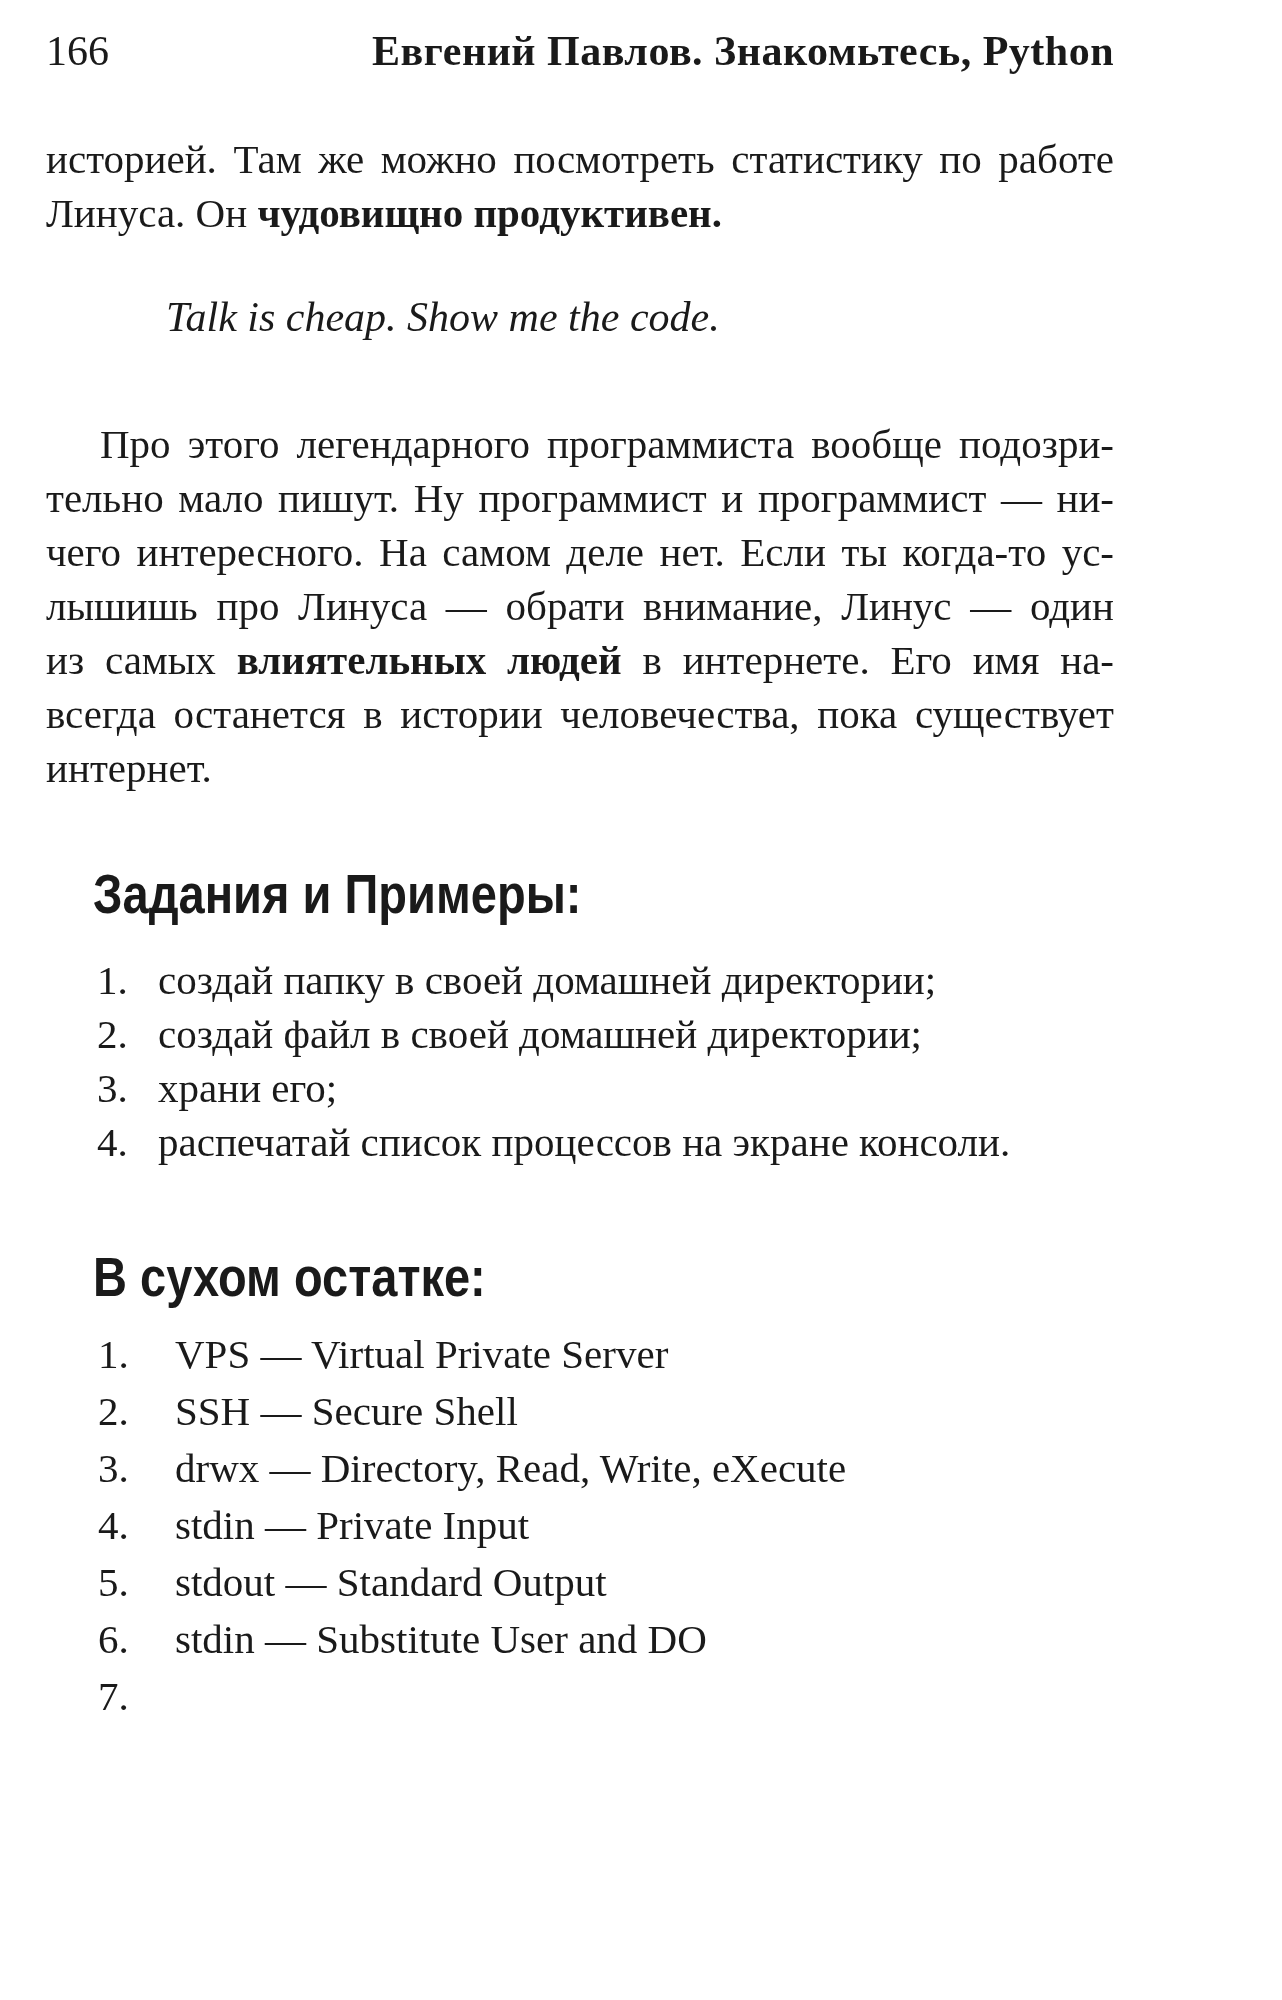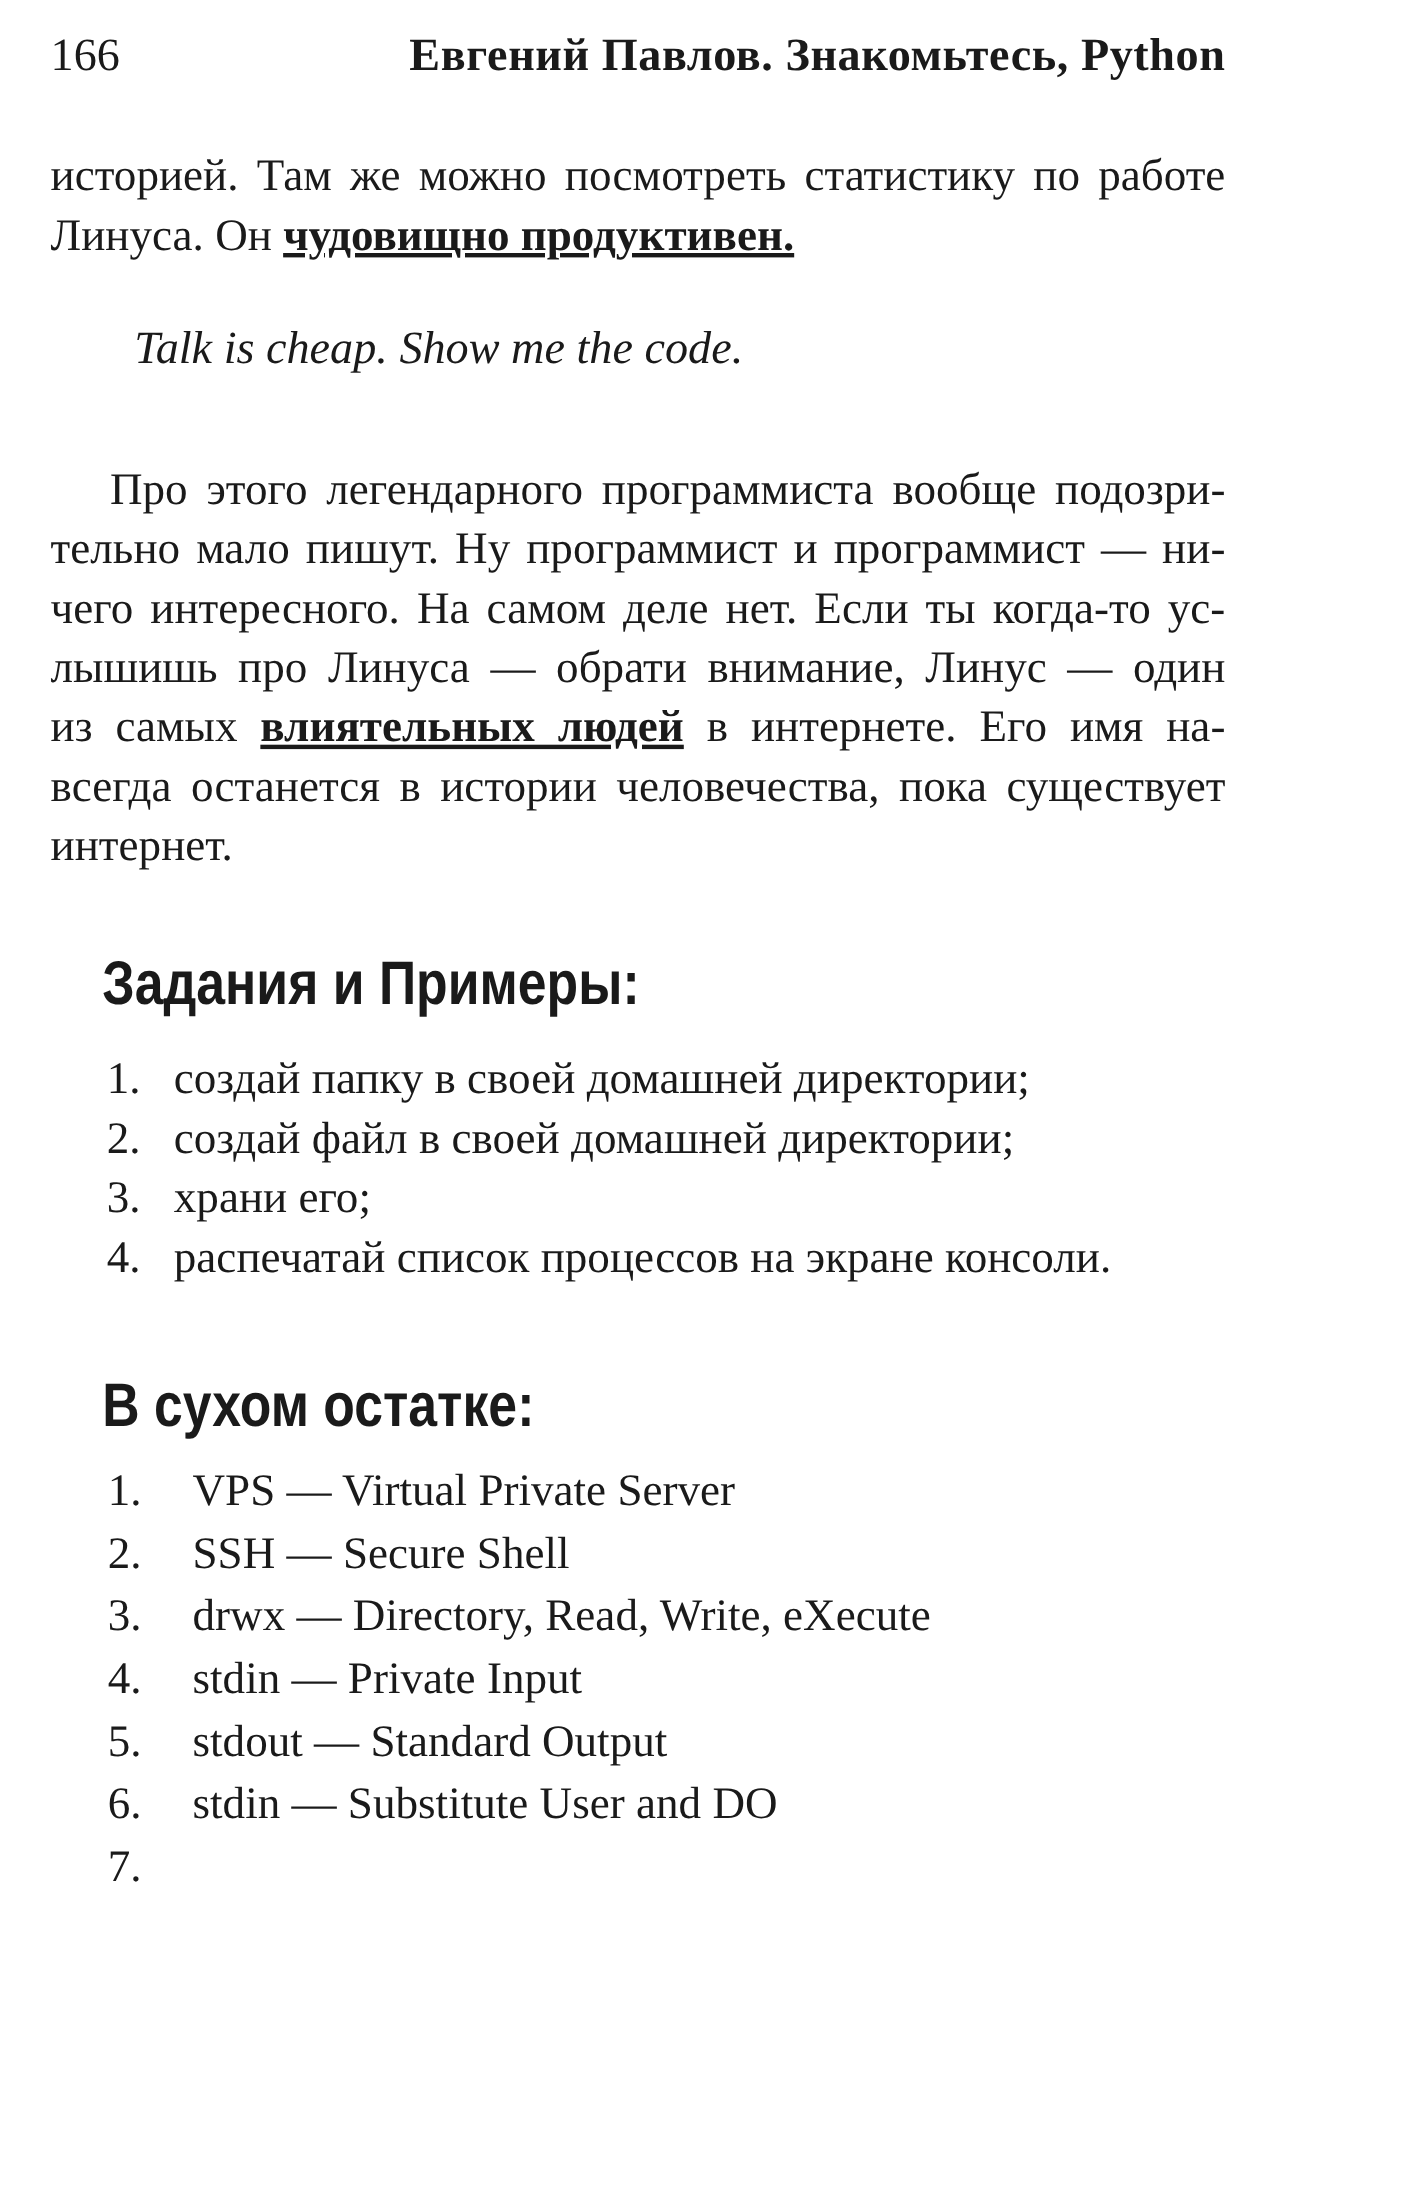--- a/index.html
+++ b/index.html
@@ -31,26 +31,26 @@
   .running-head .title { font-weight: bold; letter-spacing: 0.5px; }
 
   
   .tline {
     font-size: 41px;
     line-height: 54px;
     white-space: normal;
   }
   .tline.j { text-align: justify; text-align-last: justify; }
   .tline.ind { text-indent: 54px; }
-  .b { font-weight: bold; text-decoration: underline; }
+  .b { font-weight: bold; }
 
   .intro-para { margin-top: 56px; }
   .quote {
     margin-top: 50px;
-    margin-left: 76px;
+    margin-left: 120px;
     font-style: italic;
     font-size: 42px;
     line-height: 54px;
   }
   .main-para { margin-top: 73px; }
 
   
   .sec-heading {
     margin-left: 47px;
     font-family: "Liberation Sans", "DejaVu Sans", sans-serif;

